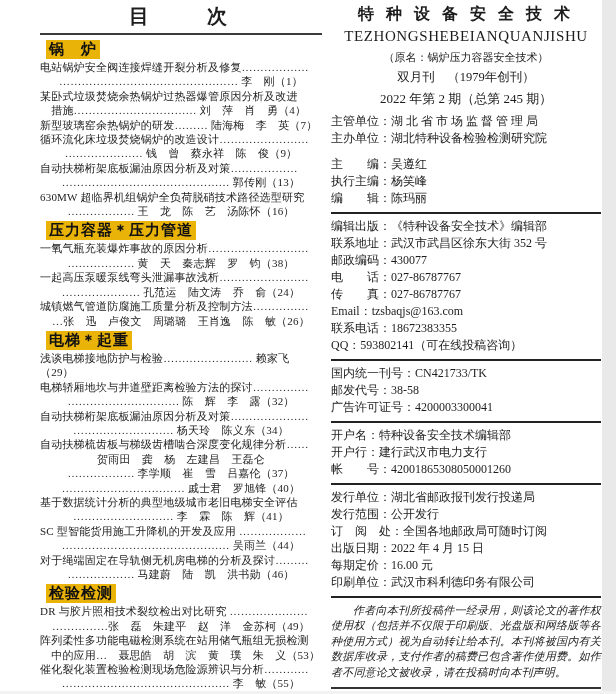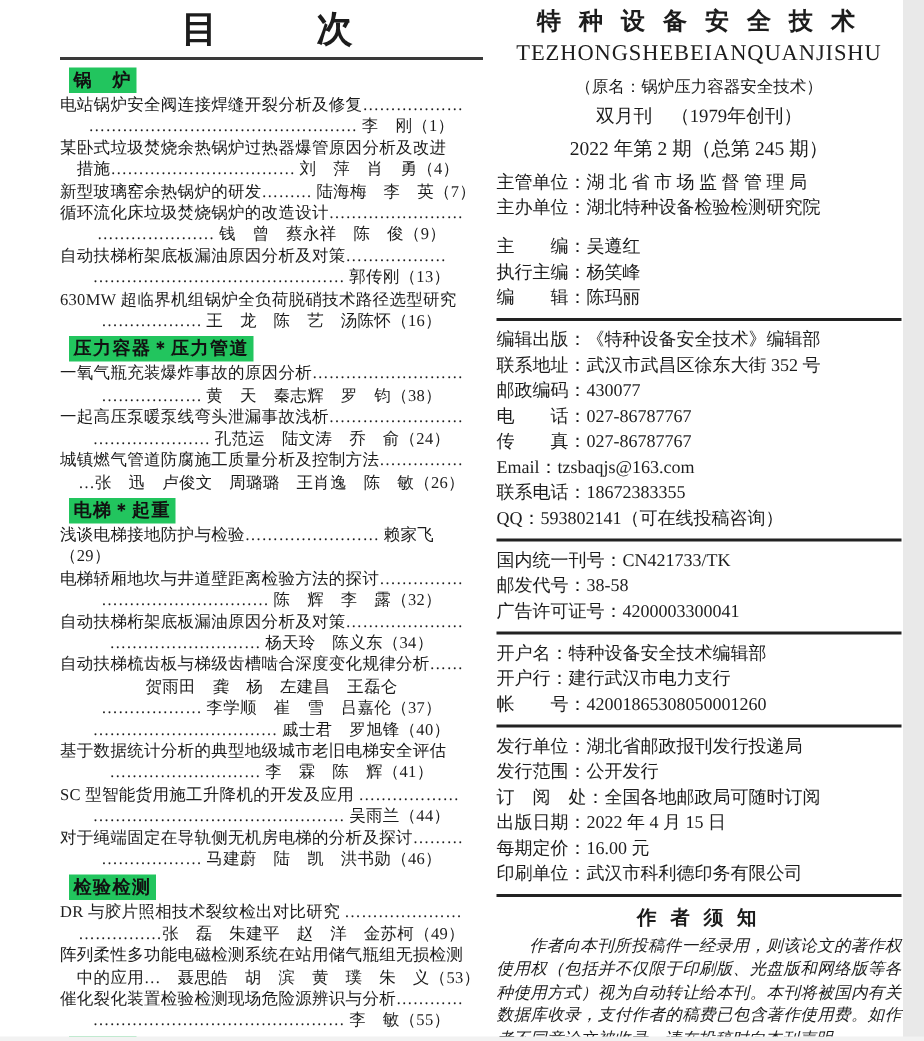--- a/index.html
+++ b/index.html
@@ -8,26 +8,26 @@
     font-family:"Liberation Serif","DejaVu Serif",serif;color:#1c1c1c;
     overflow:hidden;
   }
   
   .edge-right{position:absolute;right:0;top:0;width:14px;height:694px;background:#e9e9e9;}
   .edge-bottom{position:absolute;left:0;bottom:0;width:616px;height:3px;background:#f2f2f2;}
 
   
   .toc-col{position:absolute;left:40px;top:2px;width:282px;}
   .toc-title{
-    text-align:center;font-size:24px;font-weight:bold;letter-spacing:6px;
+    text-align:center;font-size:20px;font-weight:bold;letter-spacing:6px;
     padding:1px 0 3px 0;border-bottom:2px solid #3a3a3a;margin-bottom:2px;
   }
   .sec-head{
-    display:inline-block;background:#22c55e;color:#111;
-    font-size:12px;font-weight:bold;padding:0px 3px;margin:3px 0 1px 6px;
+    display:inline-block;background:#eab308;color:#111;
+    font-size:15px;font-weight:bold;padding:0px 3px;margin:3px 0 1px 6px;
     letter-spacing:1px;white-space:pre;
   }
   .toc-entry{margin:0;}
   .toc-line{
     font-size:11px;line-height:14.4px;white-space:pre-wrap;
     overflow:hidden;letter-spacing:0.2px;
   }
   .a-l{text-align:left;}
   .a-r{text-align:center;}
   .a-c{text-align:center;}
@@ -166,19 +166,18 @@
       <div class="m-group">
         <div class="m-row"><span class="m-label">发行单位：</span><span class="m-value">湖北省邮政报刊发行投递局</span></div>
         <div class="m-row"><span class="m-label">发行范围：</span><span class="m-value">公开发行</span></div>
         <div class="m-row"><span class="m-label">订　阅　处：</span><span class="m-value">全国各地邮政局可随时订阅</span></div>
         <div class="m-row"><span class="m-label">出版日期：</span><span class="m-value">2022 年 4 月 15 日</span></div>
         <div class="m-row"><span class="m-label">每期定价：</span><span class="m-value">16.00 元</span></div>
         <div class="m-row"><span class="m-label">印刷单位：</span><span class="m-value">武汉市科利德印务有限公司</span></div>
       </div>
     </div>
   <div class="notice">
-    <div class="notice-title">作 者 须 知</div>
     <div class="notice-body">作者向本刊所投稿件一经录用，则该论文的著作权使用权（包括并不仅限于印刷版、光盘版和网络版等各种使用方式）视为自动转让给本刊。本刊将被国内有关数据库收录，支付作者的稿费已包含著作使用费。如作者不同意论文被收录，请在投稿时向本刊声明。</div>
   </div>
 </div>
 
 <div class="edge-right"></div>
 <div class="edge-bottom"></div>
 
 </body></html>

